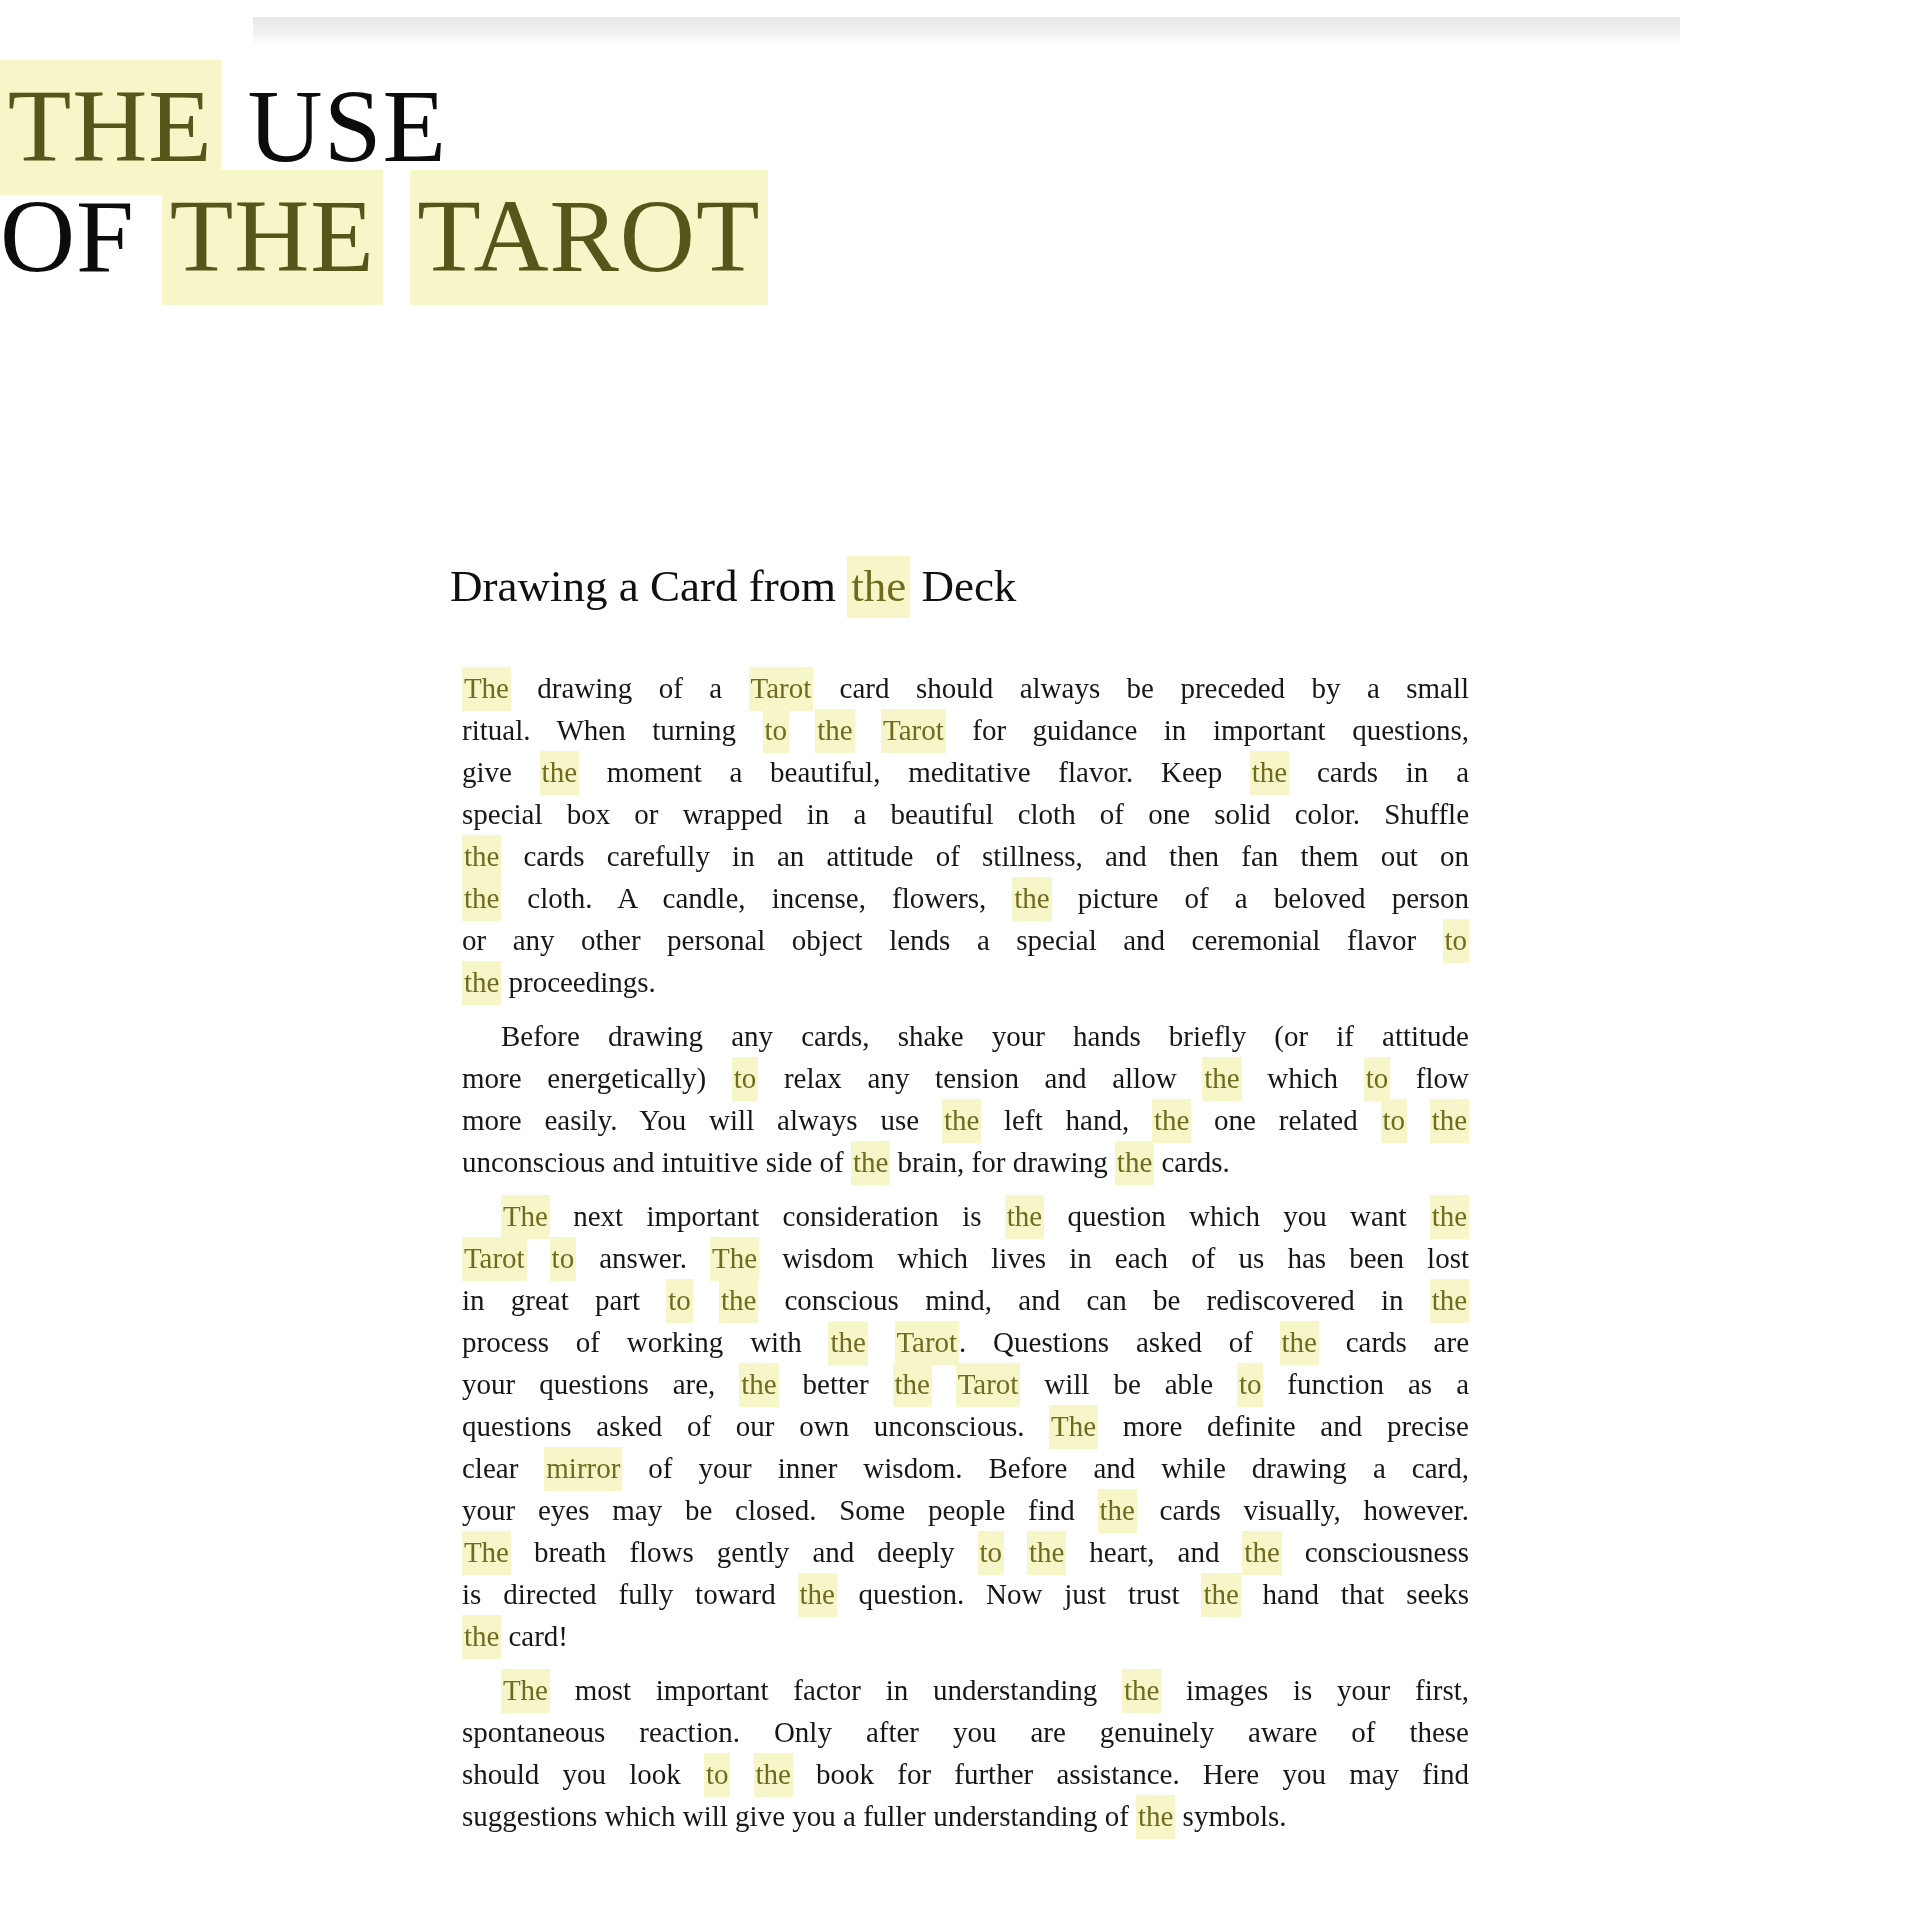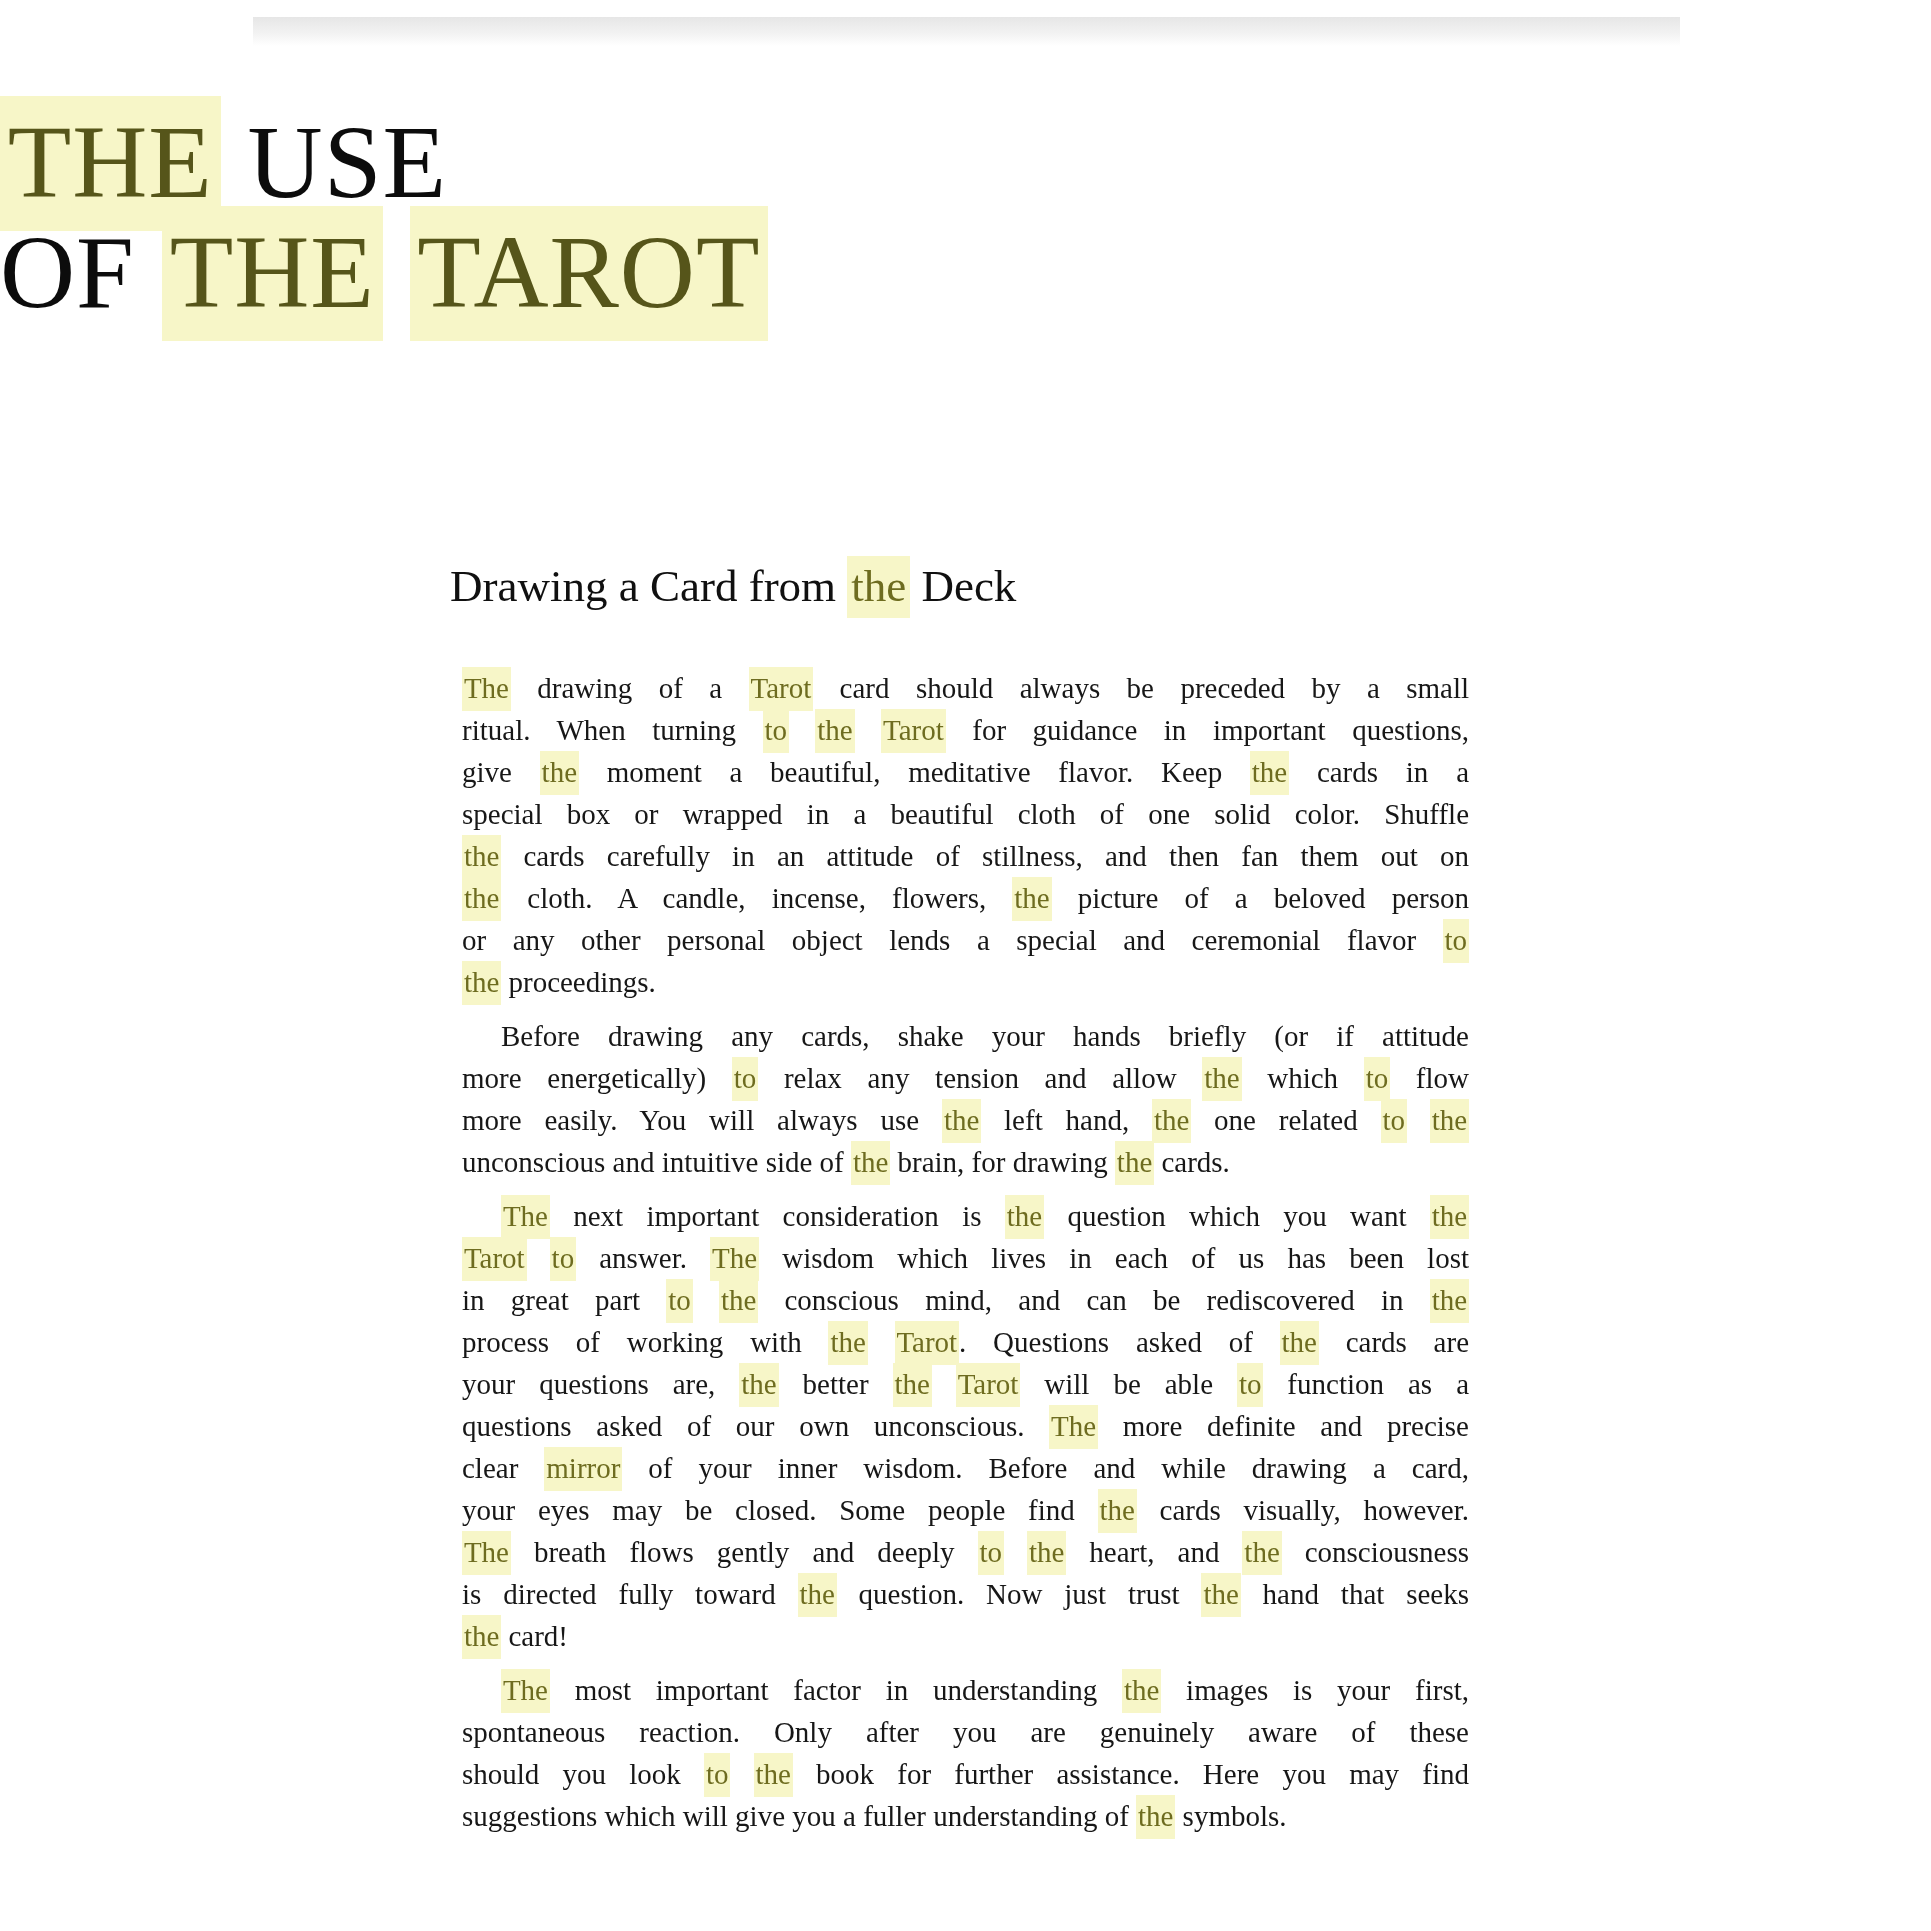--- a/index.html
+++ b/index.html
@@ -9,21 +9,20 @@
     -webkit-font-smoothing:antialiased;
   }
   .top-edge{
     position:absolute;left:253px;top:17.4px;width:1427px;height:29px;
     background:linear-gradient(180deg, var(--edge-gray) 0%, #f2f2f2 55%, #ffffff 100%);
   }
   .title{
     position:absolute;left:0;top:71px;width:1931px;text-align:center;
     font-size:104px;line-height:110px;color:var(--title-text);
     letter-spacing:1px;
-    margin-top:36px;
   }
   .title .tline{text-align:center;text-align-last:center;height:auto;line-height:110px;}
   .title .hl{
     background:var(--hl-bg);color:var(--hl-title-text);
     padding:7.7px 7.7px 11.6px 7.7px;
   }
   .heading{
     position:absolute;left:450px;top:560px;width:1031px;
     font-size:45px;line-height:52px;color:#101010;font-weight:normal;
   }

